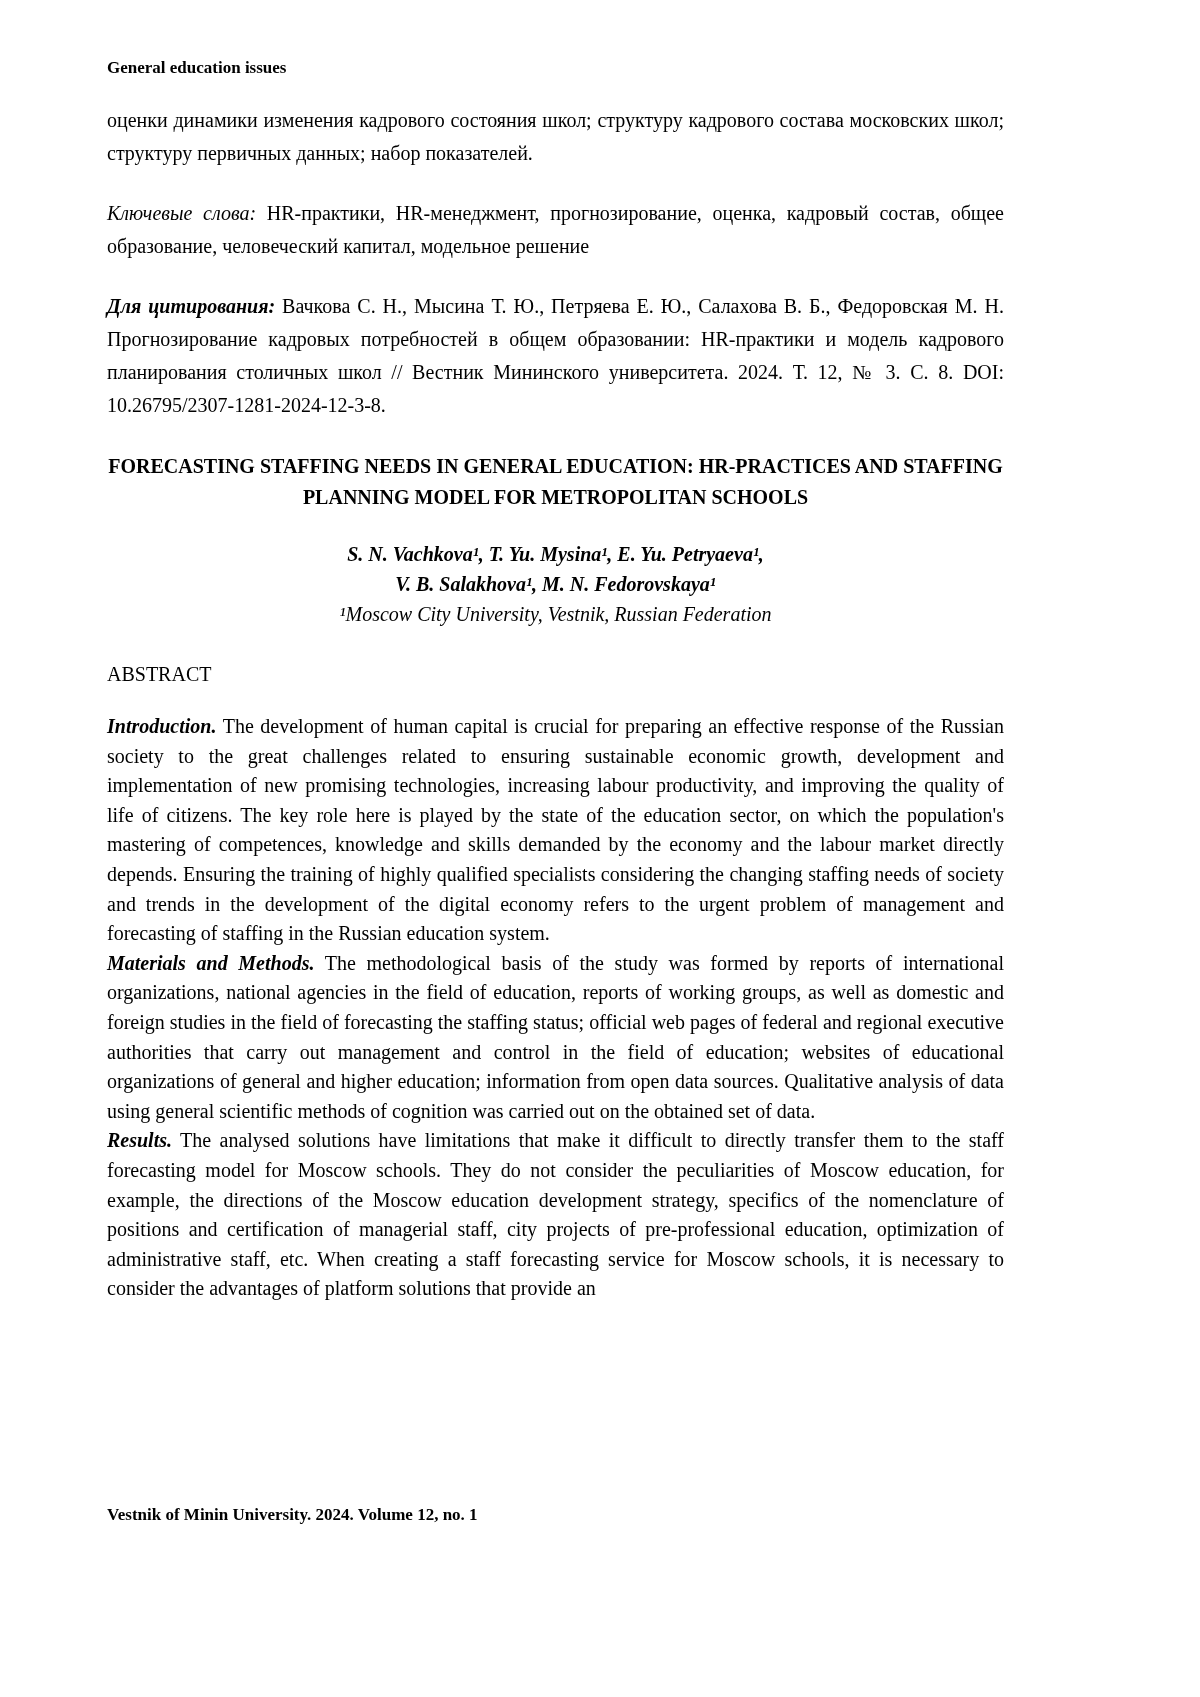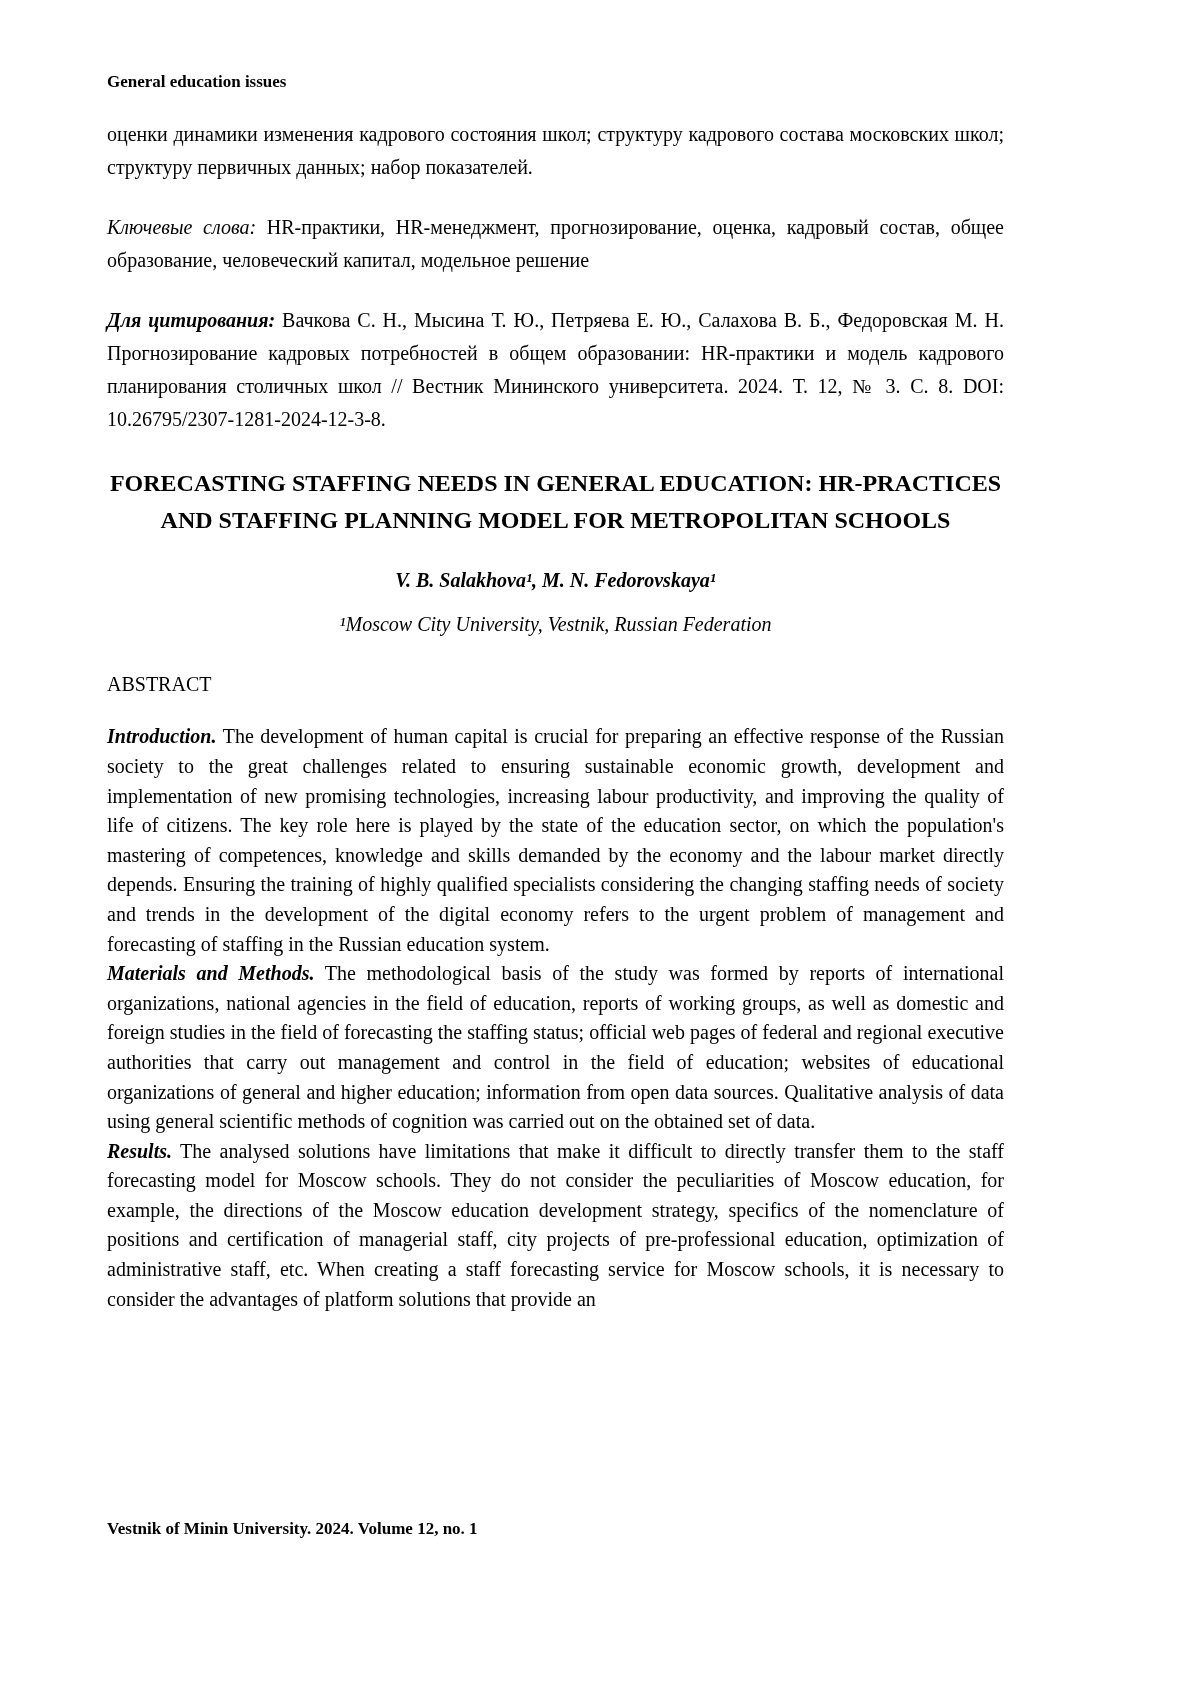--- a/index.html
+++ b/index.html
@@ -1,15 +1,15 @@
 <!DOCTYPE html>
 <html><head>
 <meta charset="utf-8">
 <style>
-  * { box-sizing: border-box; margin-top: 14px; }
+  * { box-sizing: border-box; }
   html, body { margin: 0; padding: 0; background: #ffffff; }
   .page {
     position: relative;
     width: 1200px;
     height: 1697px;
     margin: 0 auto;
     background: #ffffff;
     color: #000000;
     font-family: "Liberation Serif", serif;
     overflow: hidden;
@@ -27,21 +27,21 @@
   }
   .para {
     font-size: 20px;
     line-height: 1.65;
     text-align: justify;
     margin: 0 0 27px 0;
   }
   .label-italic { font-style: italic; }
   .label-bold { font-weight: bold; font-style: italic; }
   .article-title {
-    font-size: 24px;
+    font-size: 20px;
     font-weight: bold;
     text-align: center;
     line-height: 1.55;
     margin: 29px 0 26px 0;
   }
   .authors-block {
     text-align: center;
     font-size: 20px;
     line-height: 1.5;
     margin: 0 0 34px 0;
@@ -84,20 +84,21 @@
     <p class="para"><span>оценки динамики изменения кадрового состояния школ; структуру кадрового состава московских школ; структуру первичных данных; набор показателей.</span></p>
 
     <p class="para"><span class="label-italic">Ключевые слова:</span><span> HR-практики, HR-менеджмент, прогнозирование, оценка, кадровый состав, общее образование, человеческий капитал, модельное решение</span></p>
 
 
     <p class="para"><span class="label-bold">Для цитирования:</span><span> Вачкова С. Н., Мысина Т. Ю., Петряева Е. Ю., Салахова В. Б., Федоровская М. Н. Прогнозирование кадровых потребностей в общем образовании: HR-практики и модель кадрового планирования столичных школ // Вестник Мининского университета. 2024. Т. 12, № 3. С. 8. DOI: 10.26795/2307-1281-2024-12-3-8.</span></p>
 
     <h1 class="article-title">FORECASTING STAFFING NEEDS IN GENERAL EDUCATION: HR-PRACTICES AND STAFFING PLANNING MODEL FOR METROPOLITAN SCHOOLS</h1>
 
     <div class="authors-block">
+      <div class="authors-line">S. N. Vachkova¹, T. Yu. Mysina¹, E. Yu. Petryaeva¹,</div>
       <div class="authors-line">V. B. Salakhova¹, M. N. Fedorovskaya¹</div>
       <div class="affiliation">¹Moscow City University, Vestnik, Russian Federation</div>
     </div>
 
     <div class="abstract-heading">ABSTRACT</div>
 
     <div class="abstract">
       <p class="para-flow"><span class="label-bold">Introduction.</span><span> The development of human capital is crucial for preparing an effective response of the Russian society to the great challenges related to ensuring sustainable economic growth, development and implementation of new promising technologies, increasing labour productivity, and improving the quality of life of citizens. The key role here is played by the state of the education sector, on which the population's mastering of competences, knowledge and skills demanded by the economy and the labour market directly depends. Ensuring the training of highly qualified specialists considering the changing staffing needs of society and trends in the development of the digital economy refers to the urgent problem of management and forecasting of staffing in the Russian education system.</span></p>
       <p class="para-flow"><span class="label-bold">Materials and Methods.</span><span> The methodological basis of the study was formed by reports of international organizations, national agencies in the field of education, reports of working groups, as well as domestic and foreign studies in the field of forecasting the staffing status; official web pages of federal and regional executive authorities that carry out management and control in the field of education; websites of educational organizations of general and higher education; information from open data sources. Qualitative analysis of data using general scientific methods of cognition was carried out on the obtained set of data.</span></p>
       <p class="para-flow"><span class="label-bold">Results.</span><span> The analysed solutions have limitations that make it difficult to directly transfer them to the staff forecasting model for Moscow schools. They do not consider the peculiarities of Moscow education, for example, the directions of the Moscow education development strategy, specifics of the nomenclature of positions and certification of managerial staff, city projects of pre-professional education, optimization of administrative staff, etc. When creating a staff forecasting service for Moscow schools, it is necessary to consider the advantages of platform solutions that provide an</span></p>

